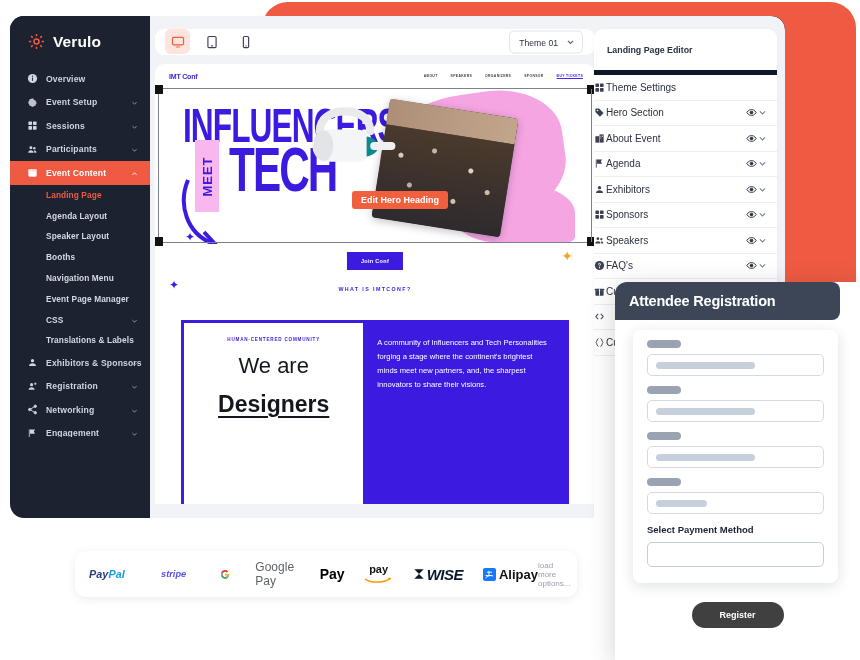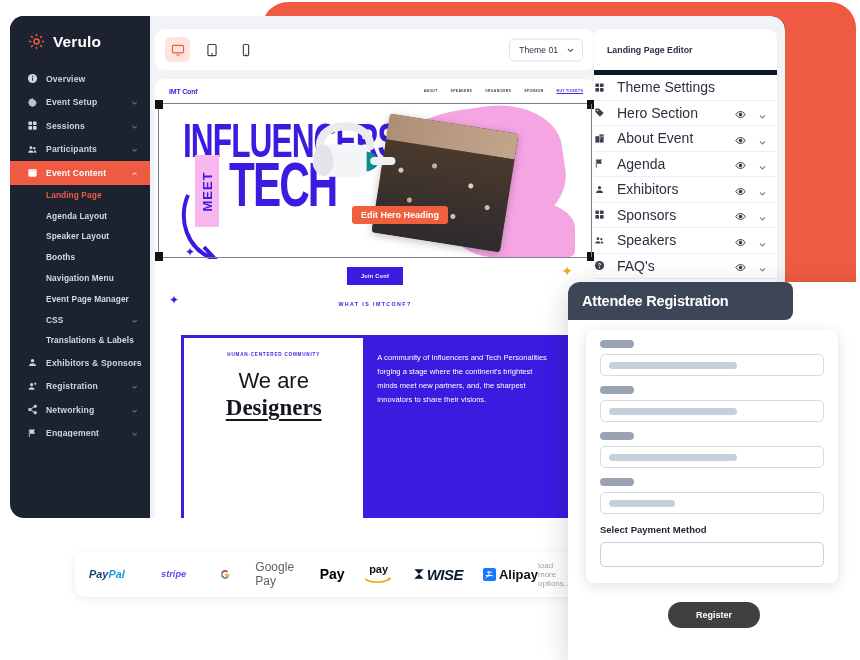--- a/index.html
+++ b/index.html
@@ -98,22 +98,22 @@
     overflow:hidden;
   }
   .canvas-col{
     position:absolute;
     left:5px; top:13px;
     width:440px; height:489px;
   }
   .toolbar{
     background:#ffffff;
     border-radius:9px;
-    height:41px;
-    display:flex; align-items:center;
+    height:26px;
+    display:flex; 
     padding:0 12px 0 10px;
     position:relative;
   }
   .device-btn{
     width:25px;height:25px;border-radius:6px;
     display:flex;align-items:center;justify-content:center;
     margin-right:9px;
     cursor:pointer;
   }
   .device-btn.active{ background:#fde4dd; }
@@ -268,21 +268,21 @@
   }
   .col-left{
     width:47%;
     border-left:3px solid #3c1ae0;
     background:#fff;
     padding:14px 0 0 0;
     text-align:center;
   }
   .col-left .kicker{font-size:4.6px;font-weight:bold;color:#3c1ae0;letter-spacing:.8px;}
   .col-left .we-are{font-size:22px;color:#15171f;margin-top:13px;line-height:1;}
-  .col-left .designers{font-size:23px;font-weight:bold;color:#15171f;text-decoration:underline;text-underline-offset:4px;margin-top:3px;line-height:1.1;font-family:Liberation Serif, serif;}
+  .col-left .designers{font-size:23px;font-weight:bold;color:#15171f;text-decoration:underline;text-underline-offset:4px;margin-top:15px;line-height:1.1;}
   .col-right{
     flex:1;
     background:#3c1ae0;
     color:#fff;
     padding:13px 16px 0 14px;
     font-size:7.6px;
     line-height:1.85;
     border-right:3px solid #3c1ae0;
   }
 
@@ -301,22 +301,22 @@
     height:46px;display:flex;align-items:center;
     padding-left:13px;
     font-size:8.8px;font-weight:bold;color:#2b3040;
     border-bottom:5px solid #0f172a;
   }
   .panel-row{
     height:25.5px;
     display:flex;align-items:center;
     padding:0 10px 0 0;
     border-bottom:1px solid #eceef3;
-    gap:12px;
-    font-size:14px;color:#2b3040;
+    gap:1px;
+    font-size:10px;color:#2b3040;
     position:relative;
     cursor:pointer;
   }
   .panel-row .p-ico{width:11px;height:11px;flex:none;display:flex;align-items:center;justify-content:center;color:#3c4152;}
   .panel-row .p-ico svg{width:11px;height:11px;display:block;}
   .panel-row .p-label{flex:1;}
   .panel-row .eye{width:11px;height:11px;flex:none;}
   .panel-row .chev2{width:9px;height:9px;flex:none;color:#7b8094;}
 
   
@@ -331,21 +331,21 @@
     gap:0;
     box-shadow:0 2px 10px rgba(0,0,0,.08);
   }
   .pay-item{display:flex;align-items:center;justify-content:center;}
   .pay-more{font-size:8px;color:#9ba1ad;margin-left:auto;}
 
   
   .reg-modal{
     position:absolute;
     right:0; top:282px;
-    width:292px; height:378px;
+    width:245px; height:378px;
     background:#ffffff;
     border-radius:12px 0 0 0;
     box-shadow:0 6px 28px rgba(0,0,0,.18);
     overflow:hidden;
   }
   .reg-header{
     position:absolute;left:0;top:0;width:225px;height:38px;
     background:#3d4657;
     border-radius:8px 8px 8px 0;
     display:flex;align-items:center;

